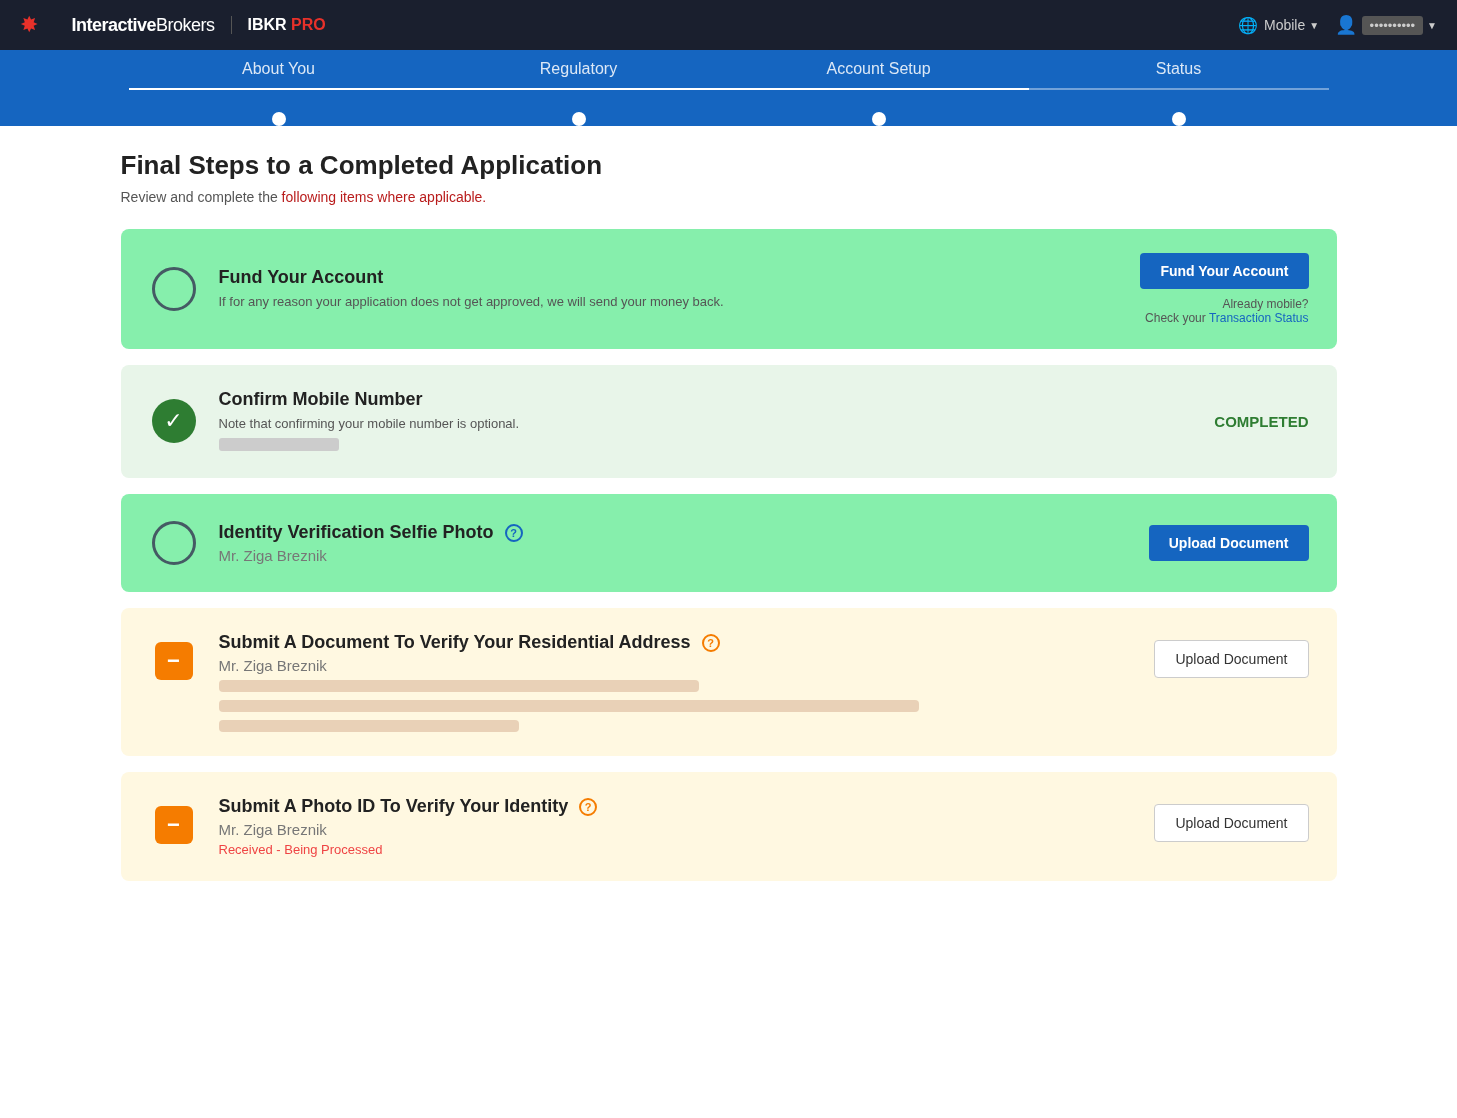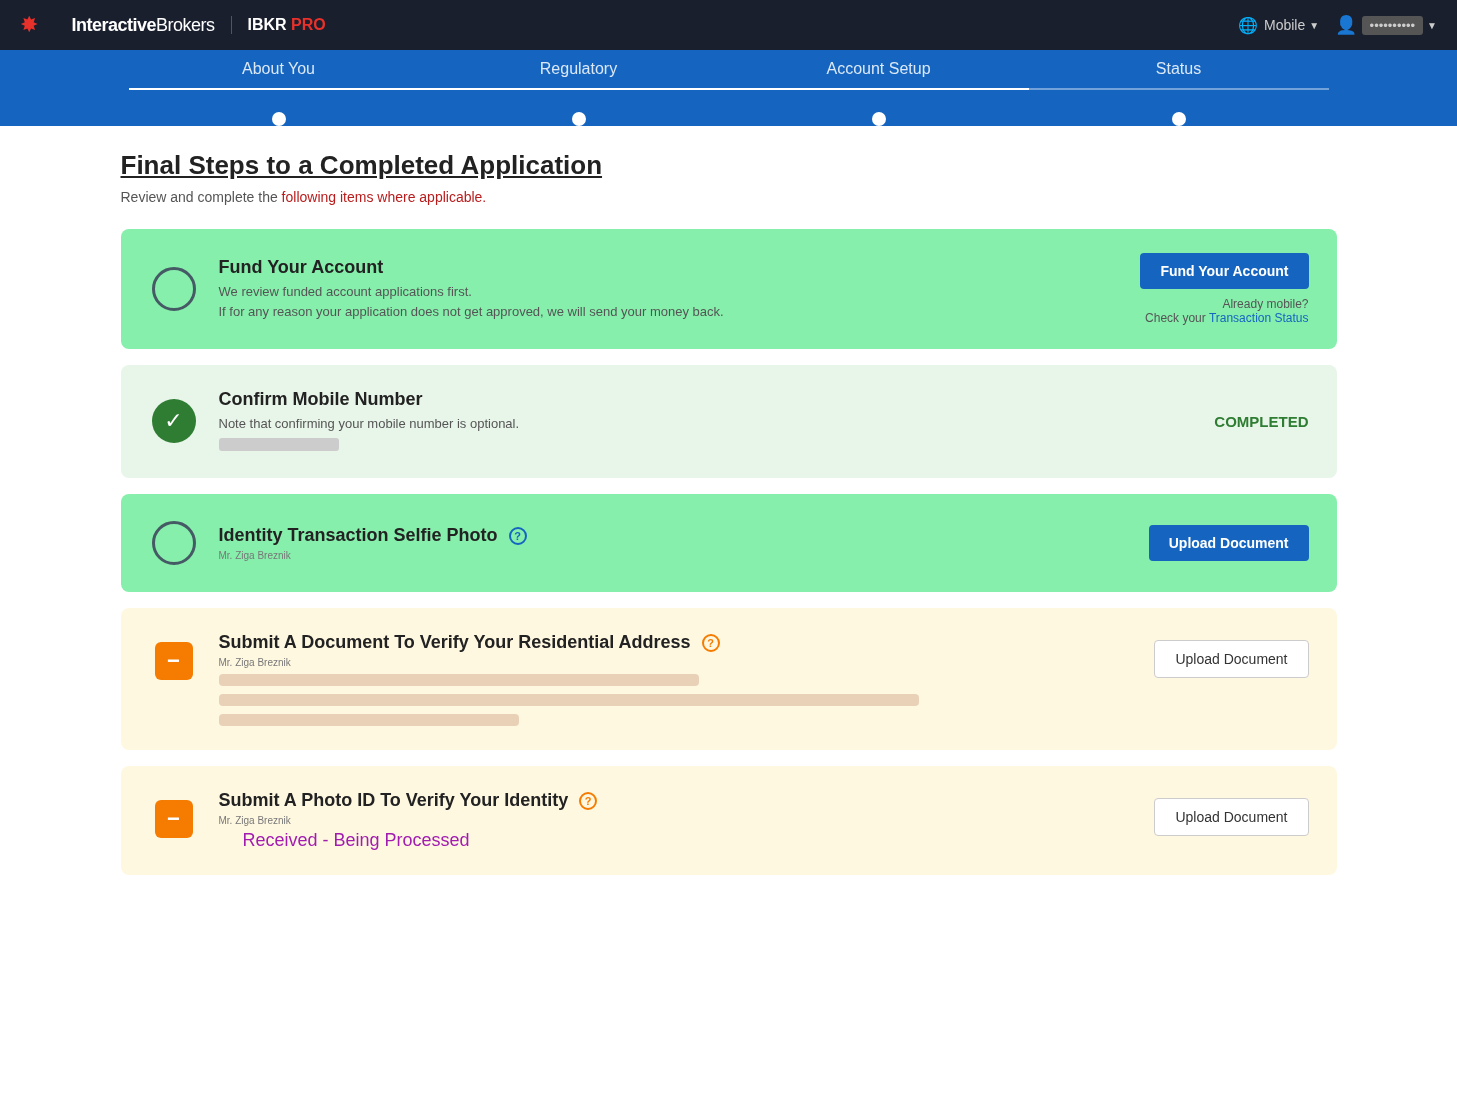--- a/index.html
+++ b/index.html
@@ -129,21 +129,20 @@
     .main-content {
       padding: 24px 32px;
       max-width: 1280px;
       margin: 0 auto;
     }
     .page-title {
       font-size: 26px;
       font-weight: bold;
       color: #222;
       margin-bottom: 8px;
-      text-decoration: underline;
     }
     .page-subtitle {
       font-size: 14px;
       color: #555;
       margin-bottom: 24px;
     }
     .page-subtitle a {
       color: #b91c1c;
       text-decoration: none;
     }
@@ -215,21 +214,21 @@
       font-weight: bold;
       color: #222;
       margin-bottom: 4px;
     }
     .card-desc {
       font-size: 13px;
       color: #555;
       line-height: 1.5;
     }
     .card-subdesc {
-      font-size: 10px;
+      font-size: 15px;
       color: #777;
       margin-top: 2px;
     }
     .card-phone {
       font-size: 13px;
       color: #999;
       margin-top: 4px;
       background: #ccc;
       border-radius: 3px;
       display: inline-block;
@@ -316,24 +315,23 @@
     .redacted-bar-med {
       width: 300px;
       margin-top: 8px;
     }
     .redacted-bar-full {
       width: 700px;
       margin-top: 8px;
     }
 
     .received-text {
-      color: #a21caf;
-      font-size: 18px;
+      color: #ef4444;
+      font-size: 13px;
       margin-top: 4px;
-      margin-left: 24px;
     }
 
     
     .card-selfie {
       align-items: center;
     }
 
     .globe-icon {
       font-size: 16px;
       margin-right: 2px;
@@ -397,21 +395,20 @@
     <span>Review and complete the</span>
     <a href="#">following items where applicable.</a>
   </p>
 
   <div class="card card-default">
     <div class="card-icon">
       <div class="circle-empty"></div>
     </div>
     <div class="card-body">
       <div class="card-title">Fund Your Account</div>
-      <div class="card-desc">We review funded account applications first.</div>
       <div class="card-desc">If for any reason your application does not get approved, we will send your money back.</div>
     </div>
     <div class="card-action">
       <button class="btn-primary">Fund Your Account</button>
       <div class="already-funded">
         <div>Already mobile?</div>
         <span>Check your</span>
         <a href="#" class="transaction-link">Transaction Status</a>
       </div>
     </div>
@@ -430,21 +427,21 @@
       <span class="completed-text">COMPLETED</span>
     </div>
   </div>
 
   <div class="card card-default card-selfie">
     <div class="card-icon">
       <div class="circle-empty"></div>
     </div>
     <div class="card-body">
       <div class="card-title">
-        <span>Identity Transaction Selfie Photo</span>
+        <span>Identity Verification Selfie Photo</span>
         <span class="question-icon">?</span>
       </div>
       <div class="card-subdesc">Mr. Ziga Breznik</div>
     </div>
     <div class="card-action">
       <button class="btn-primary">Upload Document</button>
     </div>
   </div>
 
   <div class="card card-yellow">

